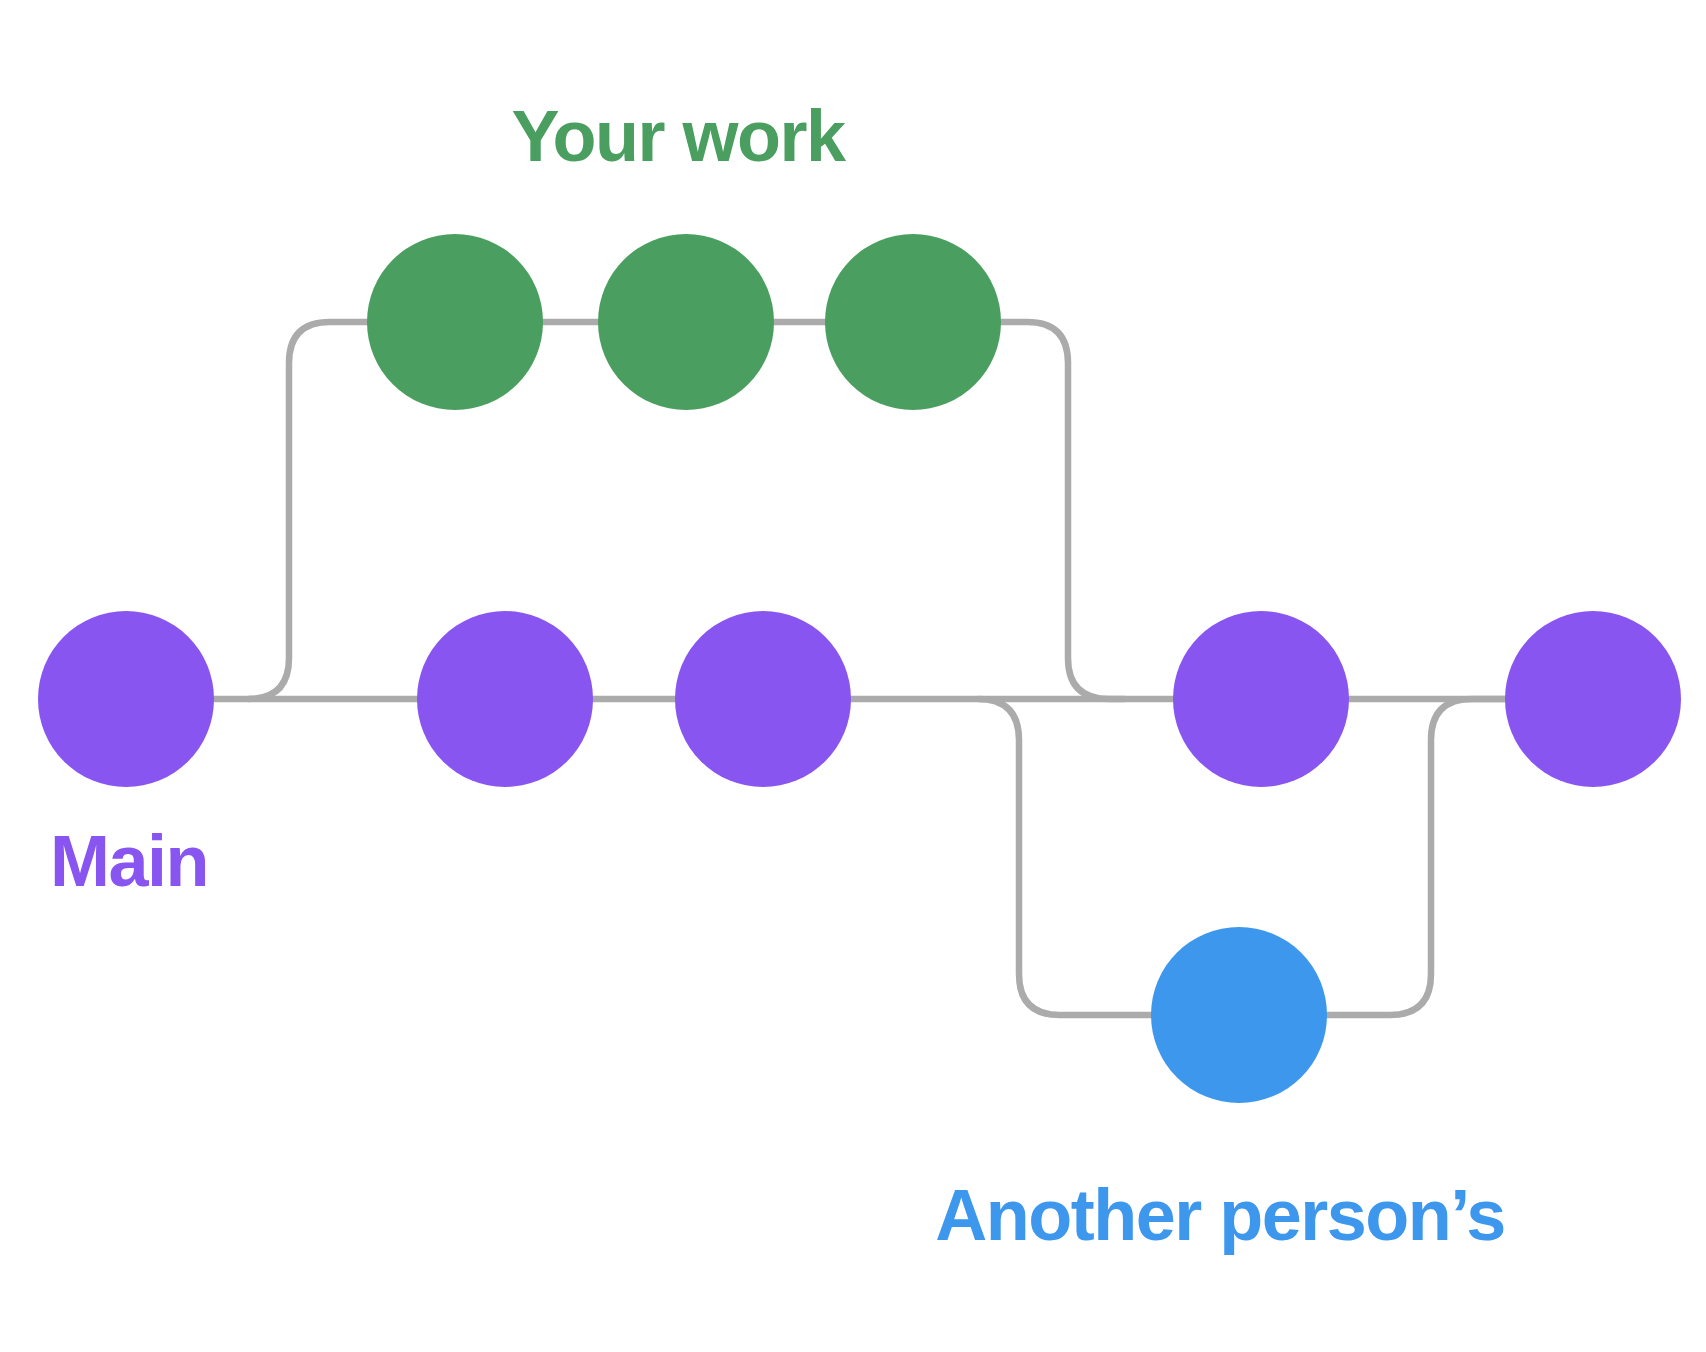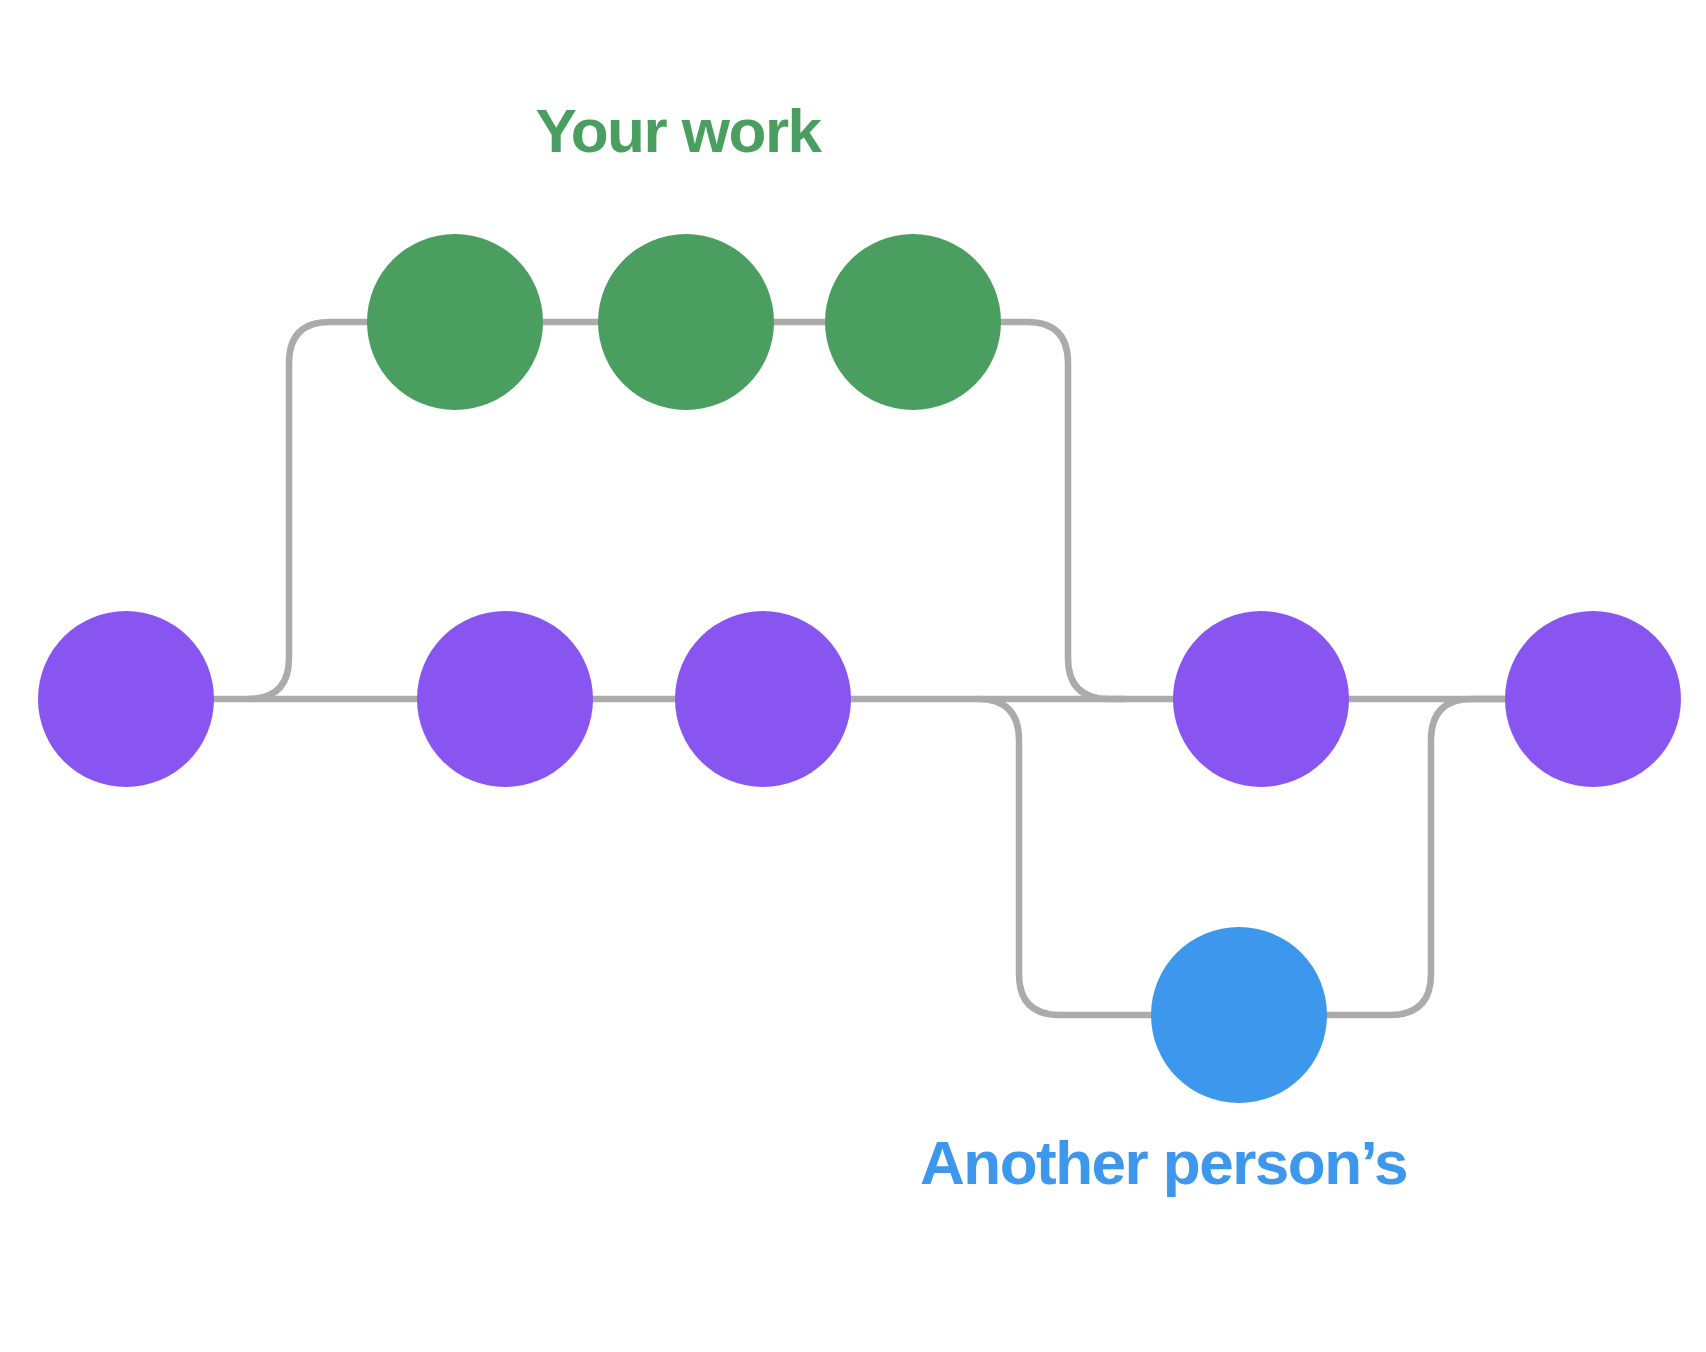--- a/index.html
+++ b/index.html
@@ -7,27 +7,27 @@
     position:relative;
     width:1706px;height:1352px;
     background:var(--canvas-bg,#ffffff);
     overflow:hidden;
     font-family:"Liberation Sans",sans-serif;
   }
   .graph-svg{position:absolute;left:0;top:0;width:1706px;height:1352px;display:block;}
   .label{
     position:absolute;
     font-weight:700;
-    font-size:62px;
+    font-size:72px;
     letter-spacing:-1.5px;
     white-space:nowrap;
   }
   .label--your-work{left:398px;top:95px;width:560px;text-align:center;color:var(--green,#4A9E5F);}
   .label--main{left:50px;top:820px;color:var(--purple,#8955F0);}
-  .label--another{left:920px;top:1116px;width:600px;text-align:left;color:var(--blue,#3D97EC);line-height:94px;}
+  .label--another{left:920px;top:1168px;width:600px;text-align:center;color:var(--blue,#3D97EC);line-height:94px;}
   .label--another span{display:block;}
 </style>
 </head>
 <body>
 
 <div class="stage">
   <svg class="graph-svg" xmlns="http://www.w3.org/2000/svg" viewBox="0 0 1706 1352">
       <path d="M 126 699 L 1593 699" fill="none" stroke="#ABABAB" stroke-width="6.5"></path>
       <path d="M 248 699 Q 289 699 289 658 L 289 363 Q 289 322 330 322 L 1027 322 Q 1068 322 1068 363 L 1068 658 Q 1068 699 1109 699 L 1125 699" fill="none" stroke="#ABABAB" stroke-width="6.5"></path>
       <path d="M 978 699 Q 1019 699 1019 740 L 1019 974 Q 1019 1015 1060 1015 L 1390 1015 Q 1431 1015 1431 974 L 1431 740 Q 1431 699 1472 699 L 1507 699" fill="none" stroke="#ABABAB" stroke-width="6.5"></path>
@@ -37,17 +37,18 @@
       <circle cx="1261" cy="699" r="88" fill="#8955F0"></circle>
       <circle cx="1593" cy="699" r="88" fill="#8955F0"></circle>
       <circle cx="455" cy="322" r="88" fill="#4A9E5F"></circle>
       <circle cx="686" cy="322" r="88" fill="#4A9E5F"></circle>
       <circle cx="913" cy="322" r="88" fill="#4A9E5F"></circle>
       <circle cx="1239" cy="1015" r="88" fill="#3D97EC"></circle>
     </svg>
 
   <div class="label label--your-work">Your work</div>
 
+  <div class="label label--main">Main</div>
 
   <div class="label label--another">
     <span>Another person’s</span>
   </div>
 </div>
 
 </body></html>

